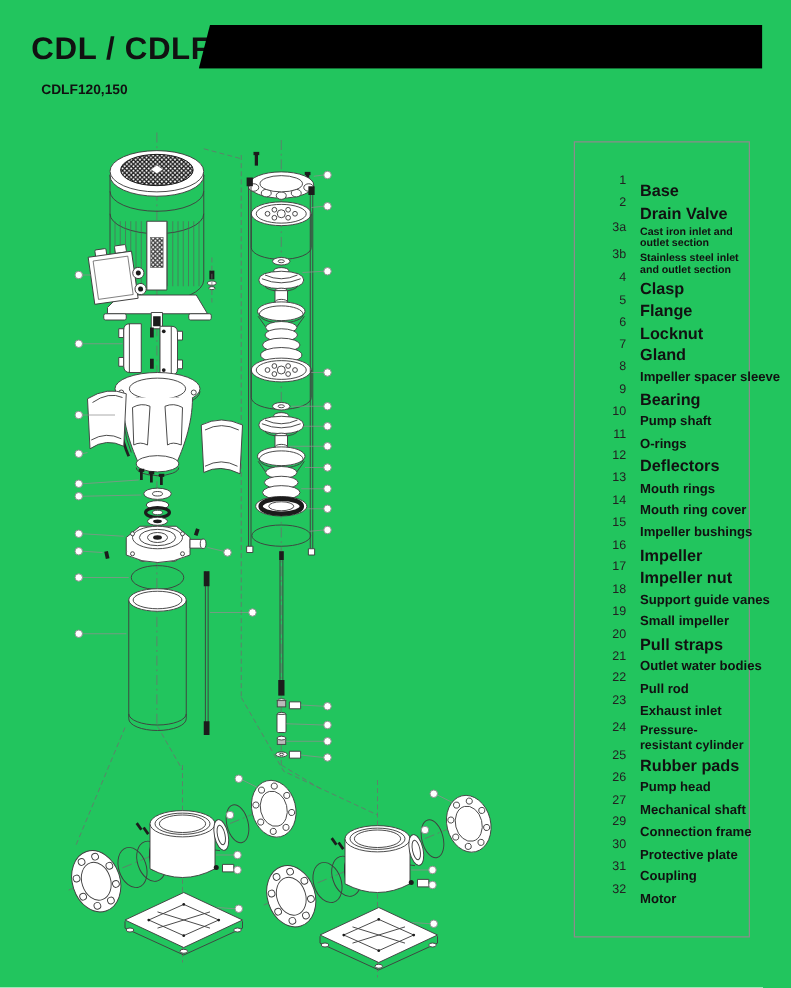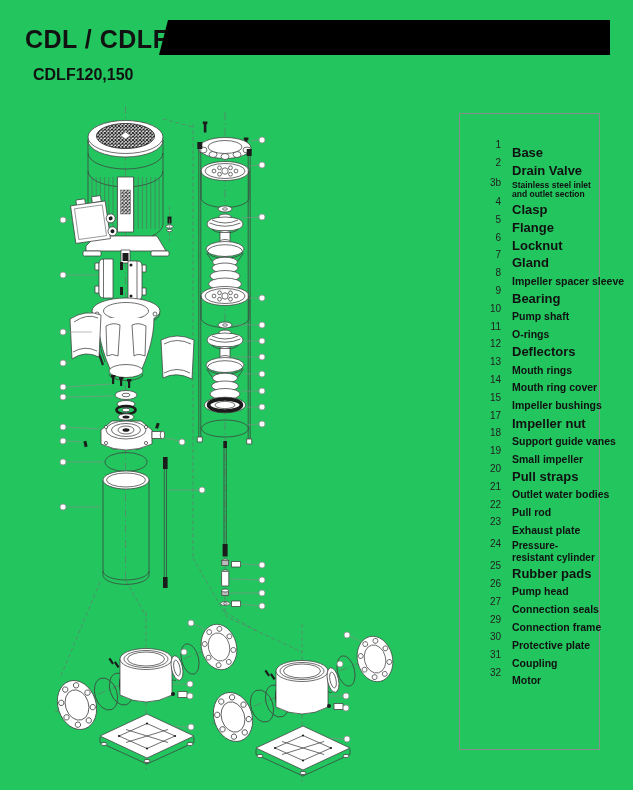--- a/index.html
+++ b/index.html
@@ -1,21 +1,21 @@
 <!DOCTYPE html>
 <html><head>
 <meta charset="utf-8">
 <style>
   html,body{margin:0;padding:0;background:#fff;}
   .page{position:relative;width:633px;height:790px;background:#22c55e;overflow:hidden;
         font-family:Liberation Sans, sans-serif;color:#111;}
   .title{position:absolute;left:25px;top:25px;font-size:25px;font-weight:700;letter-spacing:.5px;white-space:nowrap;}
   .titlebar{position:absolute;left:159px;top:20px;width:451px;height:35px;background:#000;
             clip-path:polygon(9px 0,100% 0,100% 100%,0 100%);}
-  .subtitle{position:absolute;left:33px;top:66px;font-size:16px;font-weight:700;}
+  .subtitle{position:absolute;left:33px;top:66px;font-size:11px;font-weight:700;}
   .plist{position:absolute;left:459px;top:113px;width:141px;height:637px;border:1px solid #8c8c8c;
          box-sizing:border-box;padding-top:22px;overflow:visible;}
   .row{display:flex;align-items:center;}
   .no{flex:0 0 41px;width:41px;text-align:right;font-size:10px;font-weight:400;color:#222;}
   .lbl{margin-left:11px;white-space:nowrap;font-weight:600;color:#111;margin-top:16px;}
   .s-lg{height:17.8px}.s-lg .lbl{font-size:13px;}
   .s-md{height:17.8px}.s-md .lbl{font-size:10.5px;}
   .s-sm{height:21px}.s-sm .lbl{font-size:8.5px;line-height:9px;white-space:normal;width:112px;}
   .s-sm2{height:26px}.s-sm2 .lbl{font-size:10px;line-height:11.5px;white-space:normal;width:95px;}
   svg .s{fill:#fff;stroke:#3f3f3f;stroke-width:.75;stroke-linejoin:round;}
@@ -357,20 +357,24 @@
   <div class="plist" id="plist">
       <div class="row s-lg">
         <span class="no">1</span>
         <span class="lbl">Base</span>
       </div>
       <div class="row s-lg">
         <span class="no">2</span>
         <span class="lbl">Drain Valve</span>
       </div>
       <div class="row s-sm">
+        <span class="no">3a</span>
+        <span class="lbl">Cast iron inlet and outlet section</span>
+      </div>
+      <div class="row s-sm">
         <span class="no">3b</span>
         <span class="lbl">Stainless steel inlet and outlet section</span>
       </div>
       <div class="row s-lg">
         <span class="no">4</span>
         <span class="lbl">Clasp</span>
       </div>
       <div class="row s-lg">
         <span class="no">5</span>
         <span class="lbl">Flange</span>
@@ -409,20 +413,24 @@
       </div>
       <div class="row s-md">
         <span class="no">14</span>
         <span class="lbl">Mouth ring cover</span>
       </div>
       <div class="row s-md">
         <span class="no">15</span>
         <span class="lbl">Impeller bushings</span>
       </div>
       <div class="row s-lg">
+        <span class="no">16</span>
+        <span class="lbl">Impeller</span>
+      </div>
+      <div class="row s-lg">
         <span class="no">17</span>
         <span class="lbl">Impeller nut</span>
       </div>
       <div class="row s-md">
         <span class="no">18</span>
         <span class="lbl">Support guide vanes</span>
       </div>
       <div class="row s-md">
         <span class="no">19</span>
         <span class="lbl">Small impeller</span>
@@ -434,37 +442,37 @@
       <div class="row s-md">
         <span class="no">21</span>
         <span class="lbl">Outlet water bodies</span>
       </div>
       <div class="row s-md">
         <span class="no">22</span>
         <span class="lbl">Pull rod</span>
       </div>
       <div class="row s-md">
         <span class="no">23</span>
-        <span class="lbl">Exhaust plate</span>
+        <span class="lbl">Exhaust inlet</span>
       </div>
       <div class="row s-sm2">
         <span class="no">24</span>
         <span class="lbl">Pressure-resistant cylinder</span>
       </div>
       <div class="row s-lg">
         <span class="no">25</span>
         <span class="lbl">Rubber pads</span>
       </div>
       <div class="row s-md">
         <span class="no">26</span>
         <span class="lbl">Pump head</span>
       </div>
       <div class="row s-md">
         <span class="no">27</span>
-        <span class="lbl">Connection seals</span>
+        <span class="lbl">Mechanical shaft</span>
       </div>
       <div class="row s-md">
         <span class="no">29</span>
         <span class="lbl">Connection frame</span>
       </div>
       <div class="row s-md">
         <span class="no">30</span>
         <span class="lbl">Protective plate</span>
       </div>
       <div class="row s-md">

